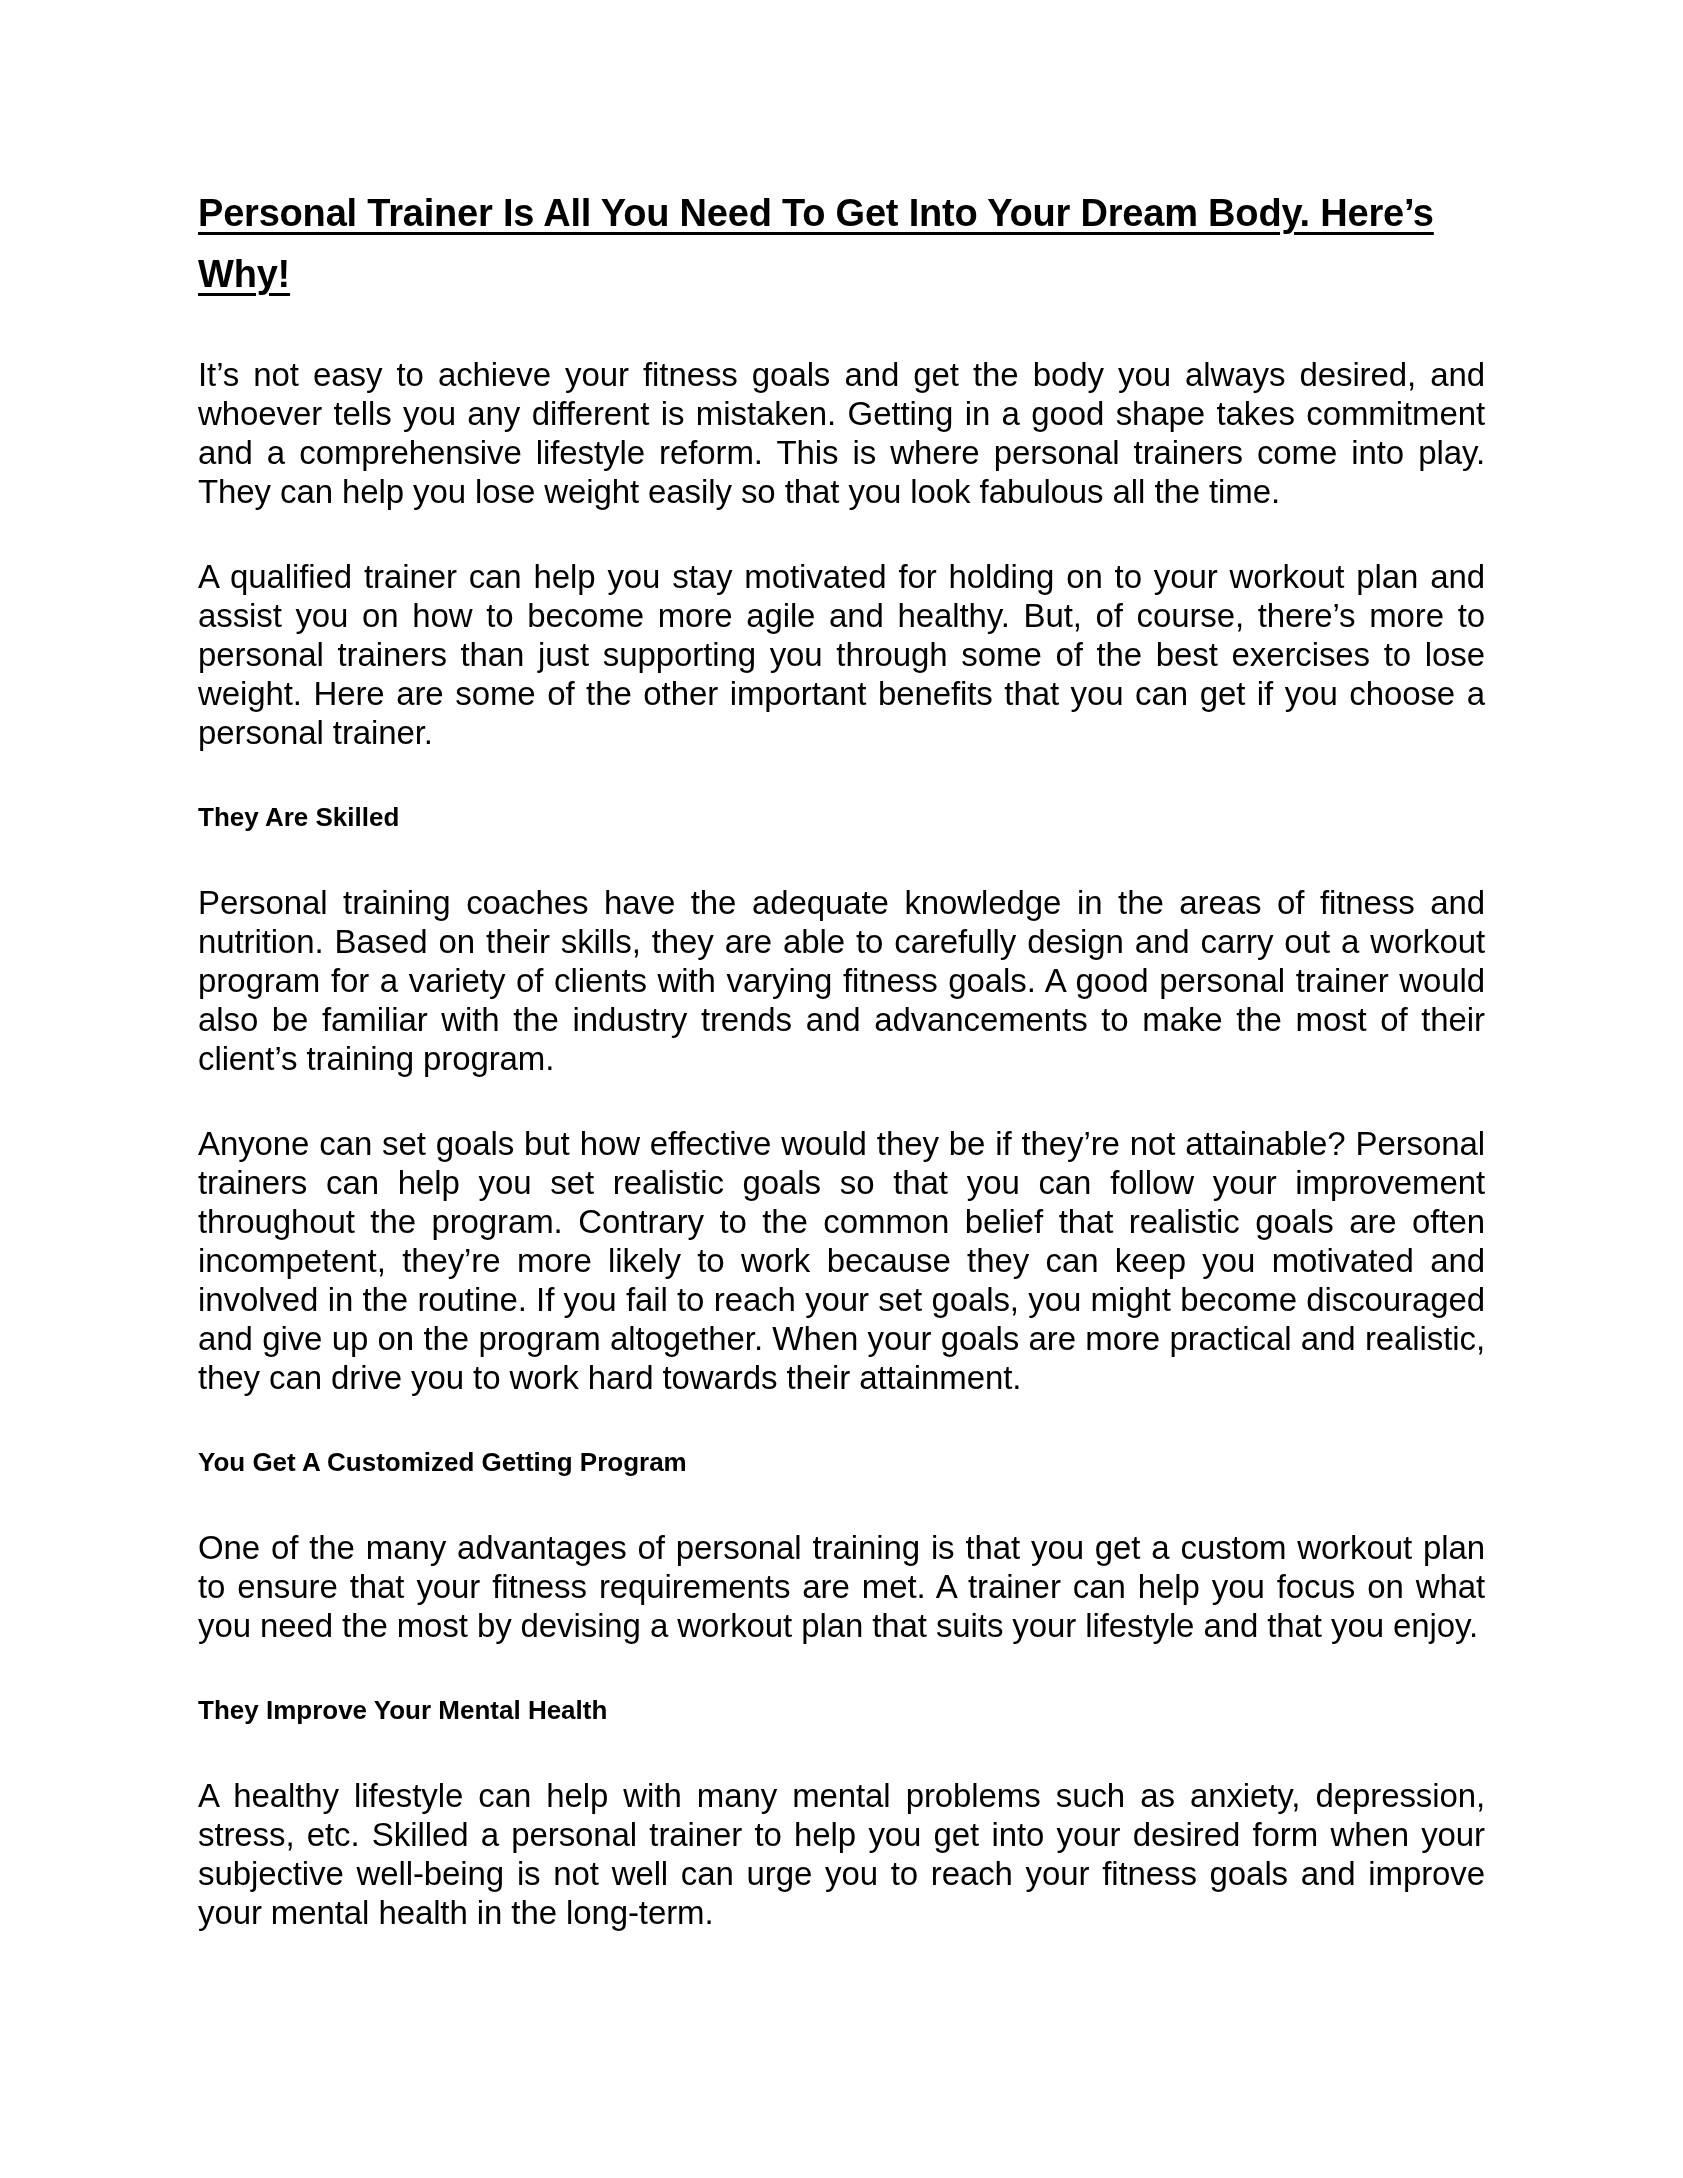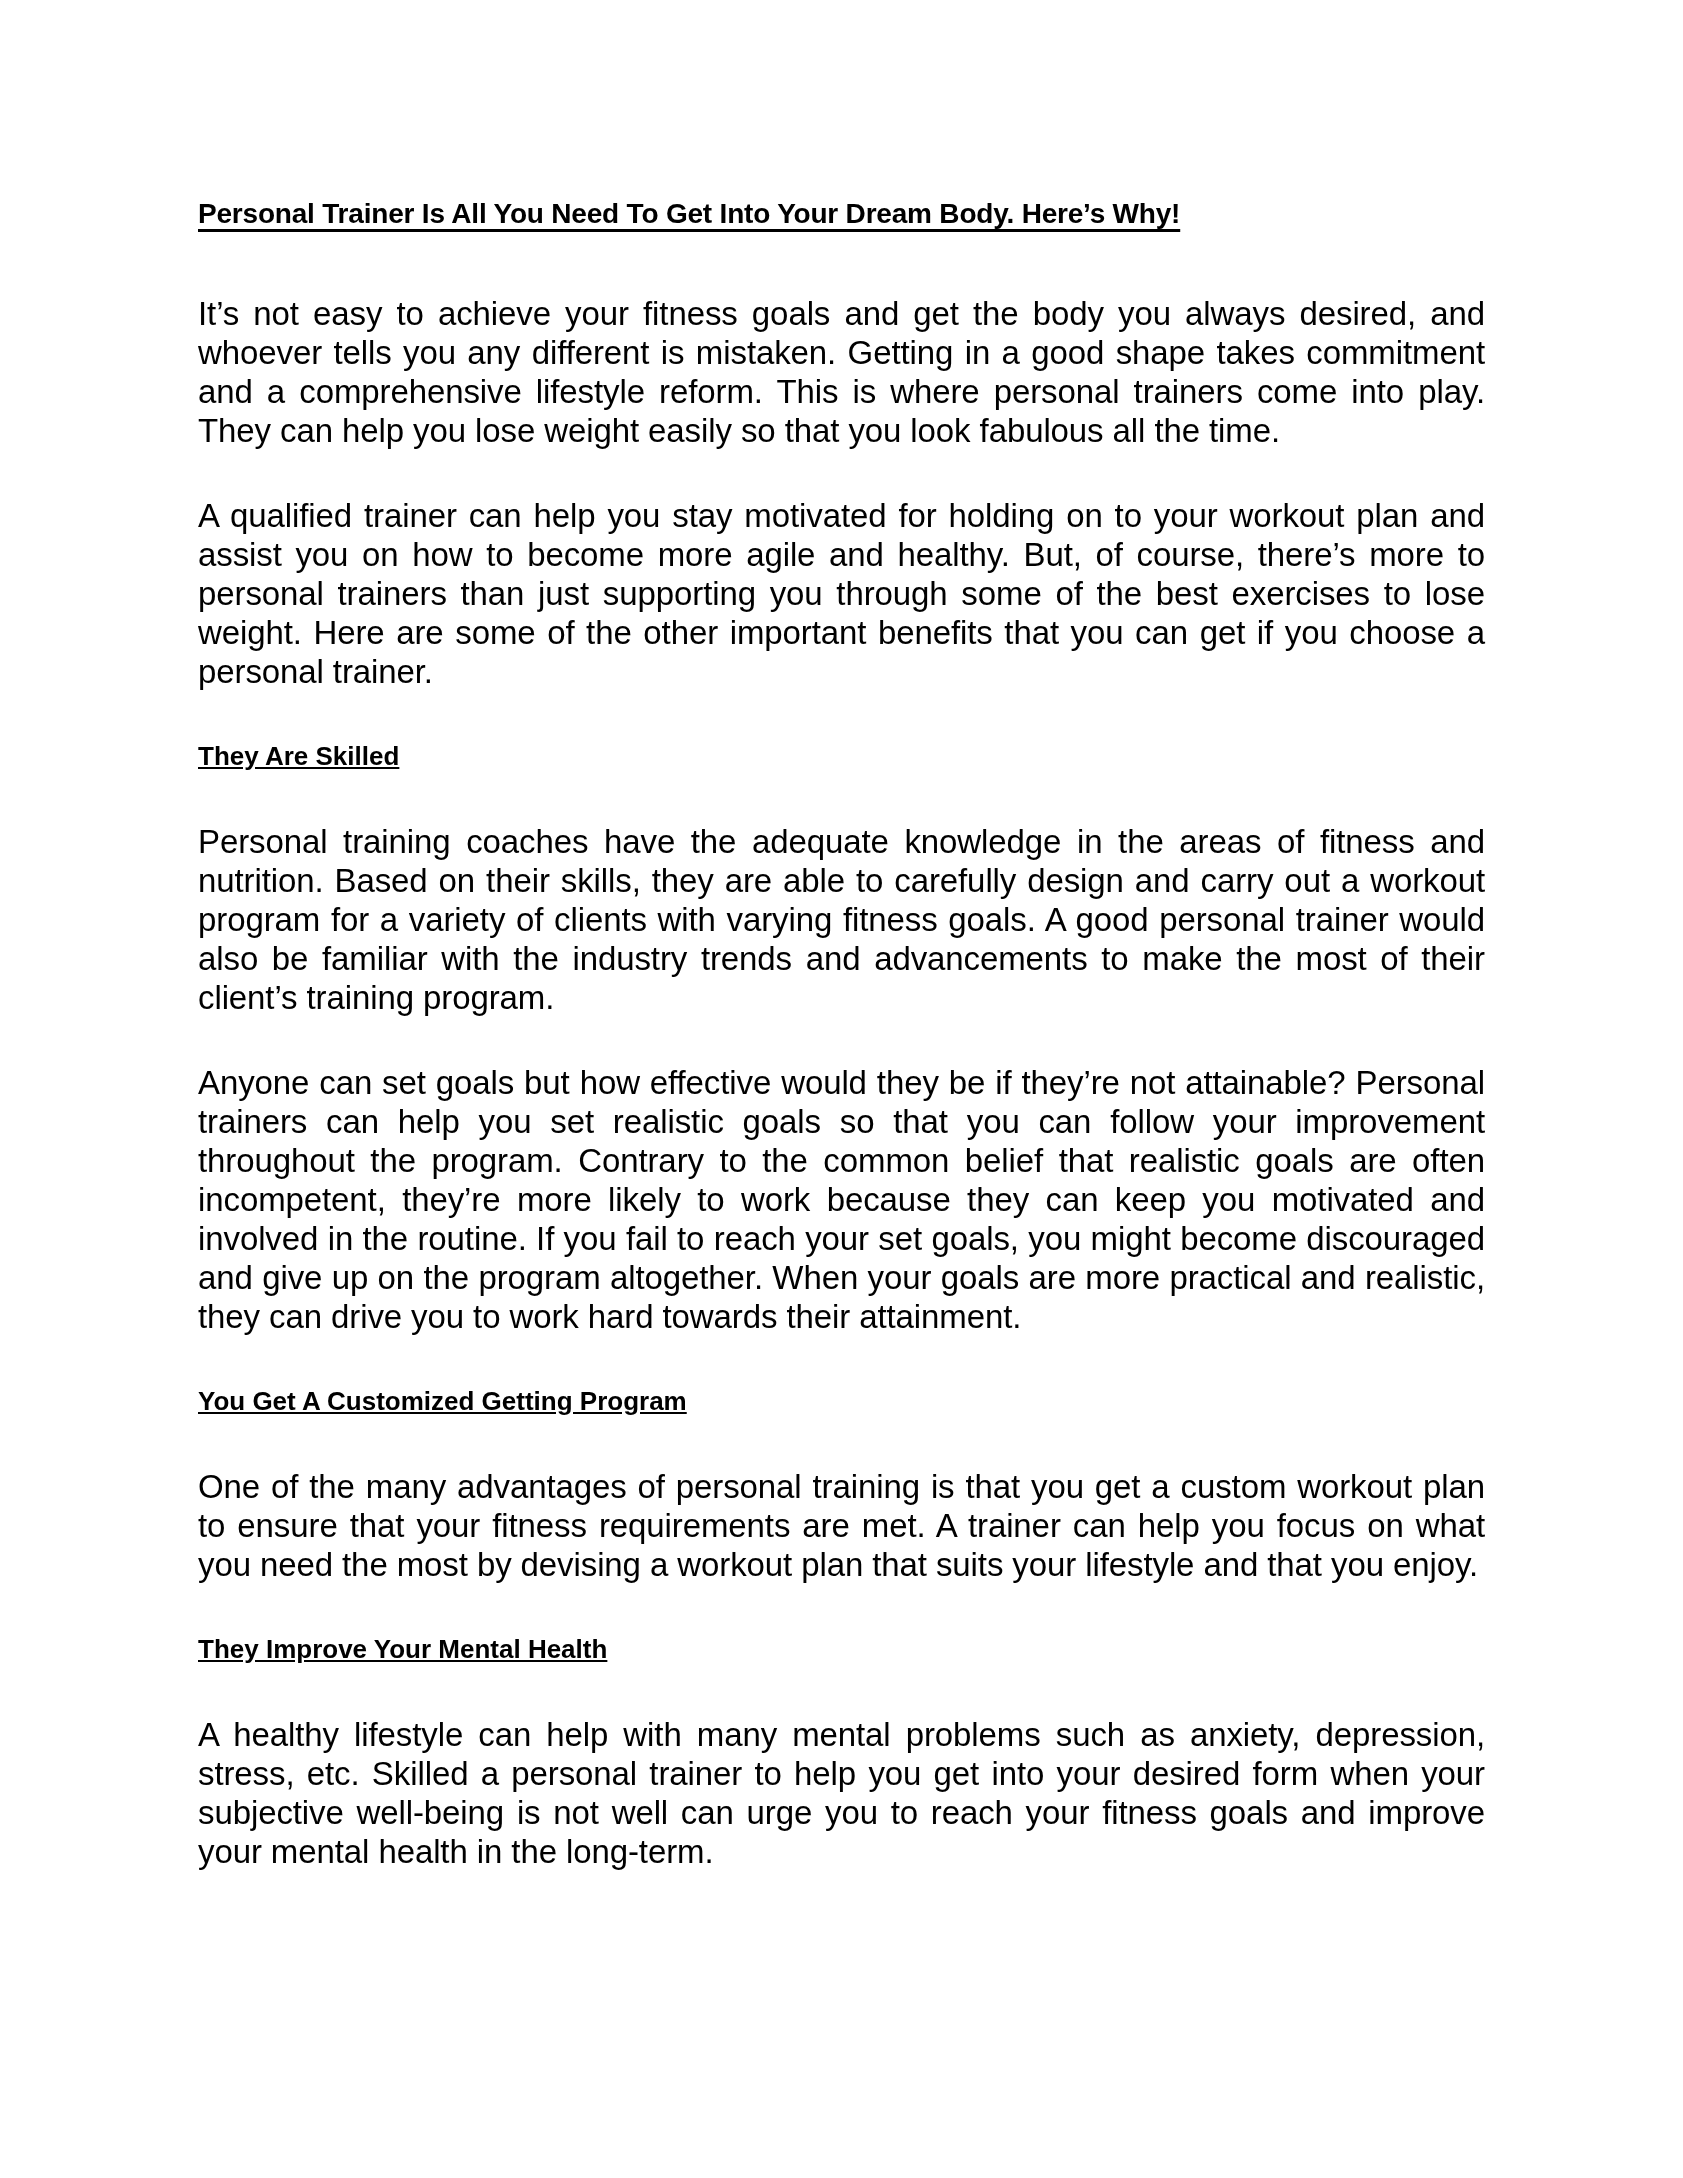--- a/index.html
+++ b/index.html
@@ -12,42 +12,41 @@
     width: 1683px;
     height: 2178px;
     box-sizing: border-box;
     background: #ffffff;
     color: #000000;
     padding: 183px 198px 0 198px;
     font-family: "Liberation Sans", sans-serif;
     overflow: hidden;
   }
   .doc-title {
-    font-size: 28px;
+    font-size: 38px;
     font-weight: bold;
     line-height: 61px;
     margin: 0 0 50px 0;
     text-decoration: underline;
     text-decoration-thickness: 3px;
     text-underline-offset: 6px;
     letter-spacing: -0.2px;
   }
   .doc-para {
     font-size: 33px;
     line-height: 39px;
     text-align: justify;
     margin: 0 0 46px 0;
     letter-spacing: -0.1px;
   }
   .doc-heading {
     font-size: 26px;
     font-weight: bold;
     line-height: 39px;
     margin: 0 0 46px 0;
-    text-decoration: underline;
   }
 </style>
 </head>
 <body>
 
 <div class="page">
 
   <h1 class="doc-title">Personal Trainer Is All You Need To Get Into Your Dream Body. Here’s Why!</h1>
 
   <p class="doc-para">It’s not easy to achieve your fitness goals and get the body you always desired, and whoever tells you any different is mistaken. Getting in a good shape takes commitment and a comprehensive lifestyle reform. This is where personal trainers come into play. They can help you lose weight easily so that you look fabulous all the time.</p>

